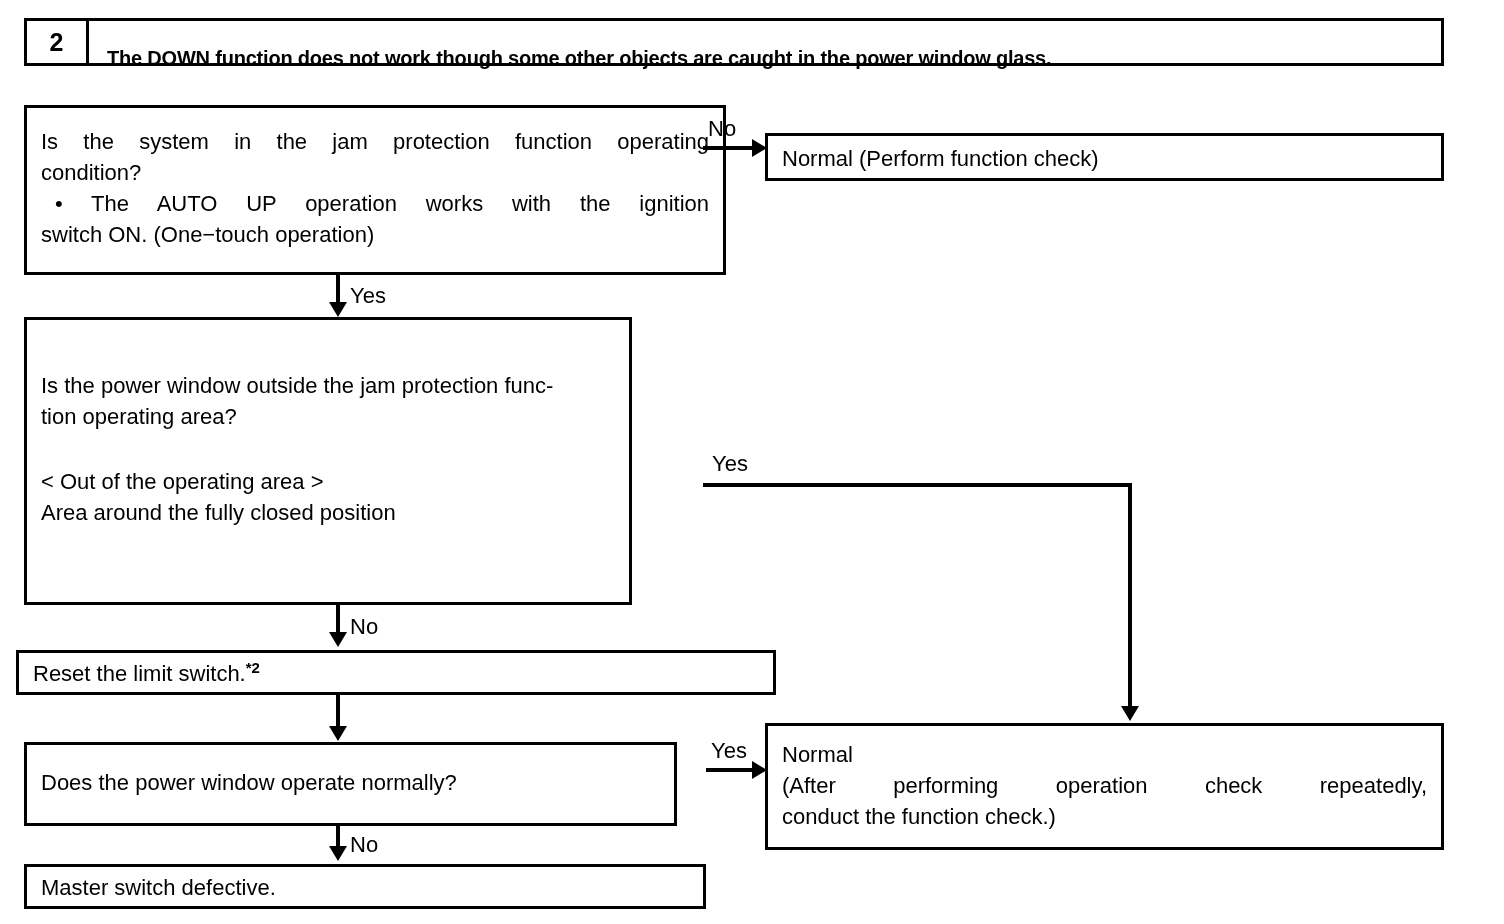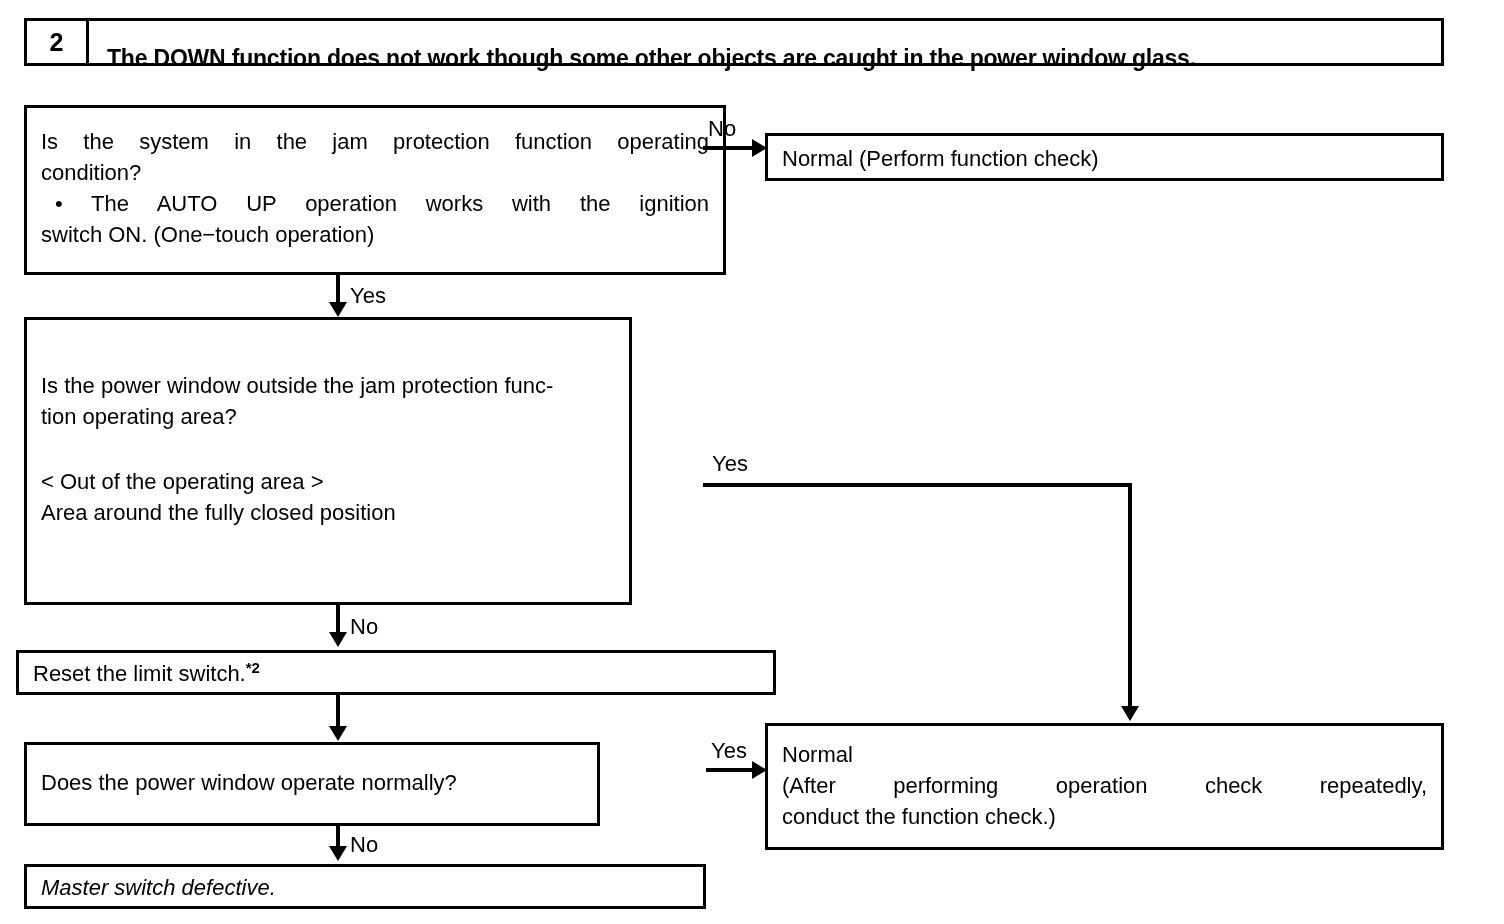--- a/index.html
+++ b/index.html
@@ -41,21 +41,21 @@
     border-right: 3px solid #000;
     font-size: 25px;
     font-weight: bold;
     letter-spacing: 0px;
   }
   .header-title {
     flex: 1;
     display: flex;
     align-items: center;
     padding-left: 18px;
-    font-size: 23px;
+    font-size: 20px;
     font-weight: bold;
     letter-spacing: -0.2px;
     white-space: nowrap;
     margin-top: 32px;
   }
 
   
   .box {
     position: absolute;
     border: 3px solid #000;
@@ -73,25 +73,25 @@
   .b1 .l1 { text-align: justify; text-align-last: justify; }
   .b1 .bullet-line { text-align: justify; text-align-last: justify; padding-left: 18px; text-indent: -4px;}
 
   .b2 { left: 24px;  top: 317px; width: 608px; height: 288px; }
   .b2 .inner { padding-top: 50px; }
   .b2 .para2 { margin-top: 34px; }
 
   .b3 { left: 16px;  top: 650px; width: 760px; height: 45px; }
   .b3 .inner { padding-top: 5px; }
 
-  .b4 { left: 24px;  top: 742px; width: 576px; height: 84px; }
+  .b4 { left: 24px;  top: 742px; width: 653px; height: 84px; }
   .b4 .inner { padding-top: 22px; }
 
   .b5 { left: 24px;  top: 864px; width: 682px; height: 45px; }
-  .b5 .inner { padding-top: 5px; font-style: italic; }
+  .b5 .inner { padding-top: 5px; }
 
   .bN1 { left: 765px; top: 133px; width: 679px; height: 48px; }
   .bN1 .inner { padding-top: 7px; }
 
   .bN2 { left: 765px; top: 723px; width: 679px; height: 127px; }
   .bN2 .inner { padding-top: 13px; }
   .bN2 .jline { text-align: justify; text-align-last: justify; }
 
   sup.fn {
     font-size: 15px;

